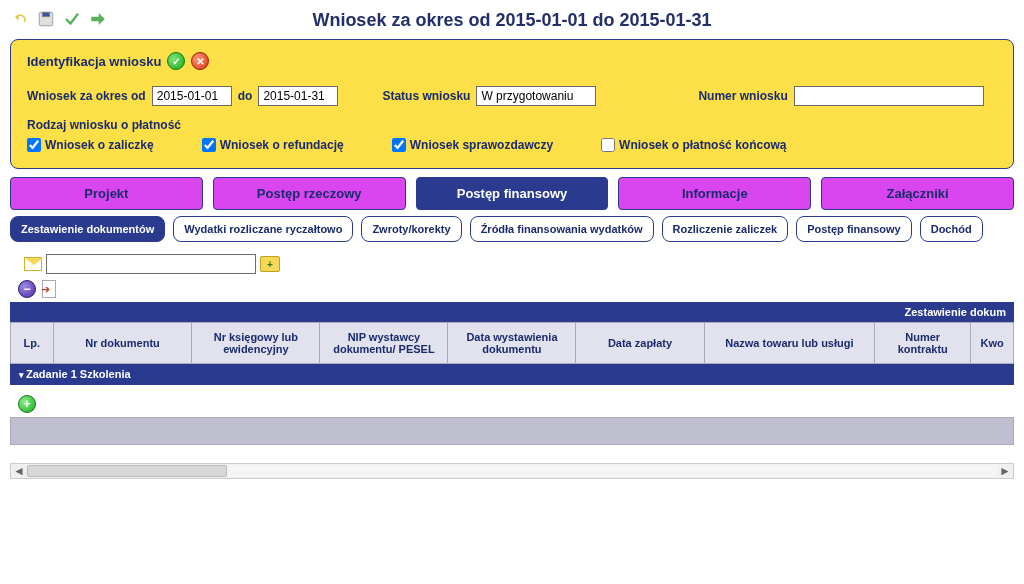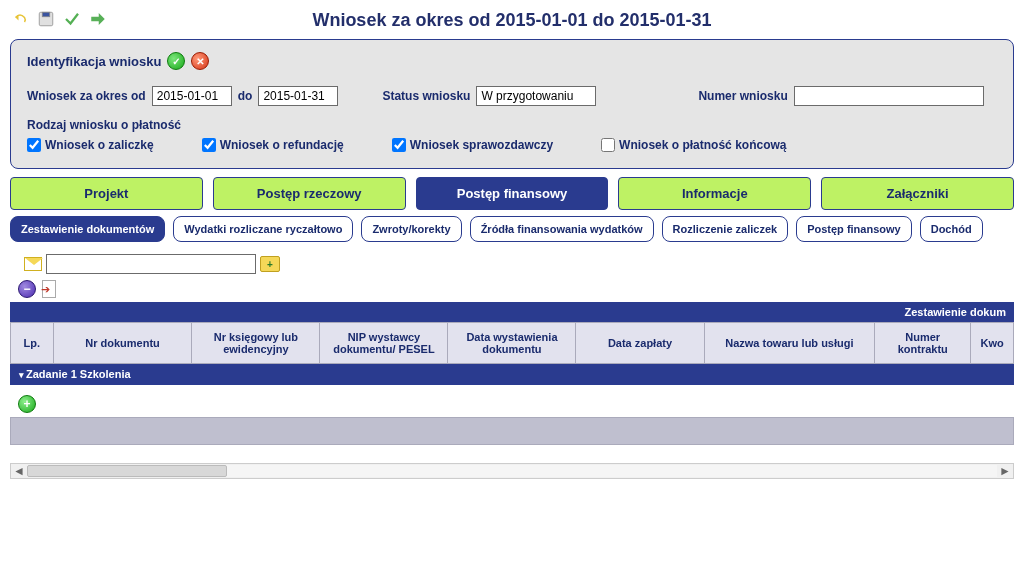--- a/index.html
+++ b/index.html
@@ -26,21 +26,21 @@
     text-align: center;
     font-size: 18px;
     font-weight: bold;
     color: #232f6b;
     margin-top: -22px;
     margin-bottom: 8px;
   }
   .panel {
     border: 1px solid #2a3b8f;
     border-radius: 8px;
-    background: #e5e5e5;
+    background: #fde047;
     padding: 12px 16px 16px;
     margin-bottom: 8px;
   }
   .panel-header {
     display: flex;
     align-items: center;
     gap: 6px;
     margin-bottom: 16px;
   }
   .panel-header .title {
@@ -105,21 +105,21 @@
   .check-row input[type="checkbox"] { width:14px; height:14px; }
   .main-tabs {
     display:flex;
     gap:10px;
     margin: 6px 0;
   }
   .main-tab {
     flex:1;
     border:1px solid #2a3b8f;
     border-radius:4px;
-    background:#bef264;
+    background:#d946ef;
     color:#1a2b6d;
     font-weight:bold;
     text-align:center;
     padding:8px 0;
     cursor:pointer;
     font-size:13px;
   }
   .main-tab.active { background:#2a3b8f; color:#fff; }
   .sub-tabs {
     display:flex;

